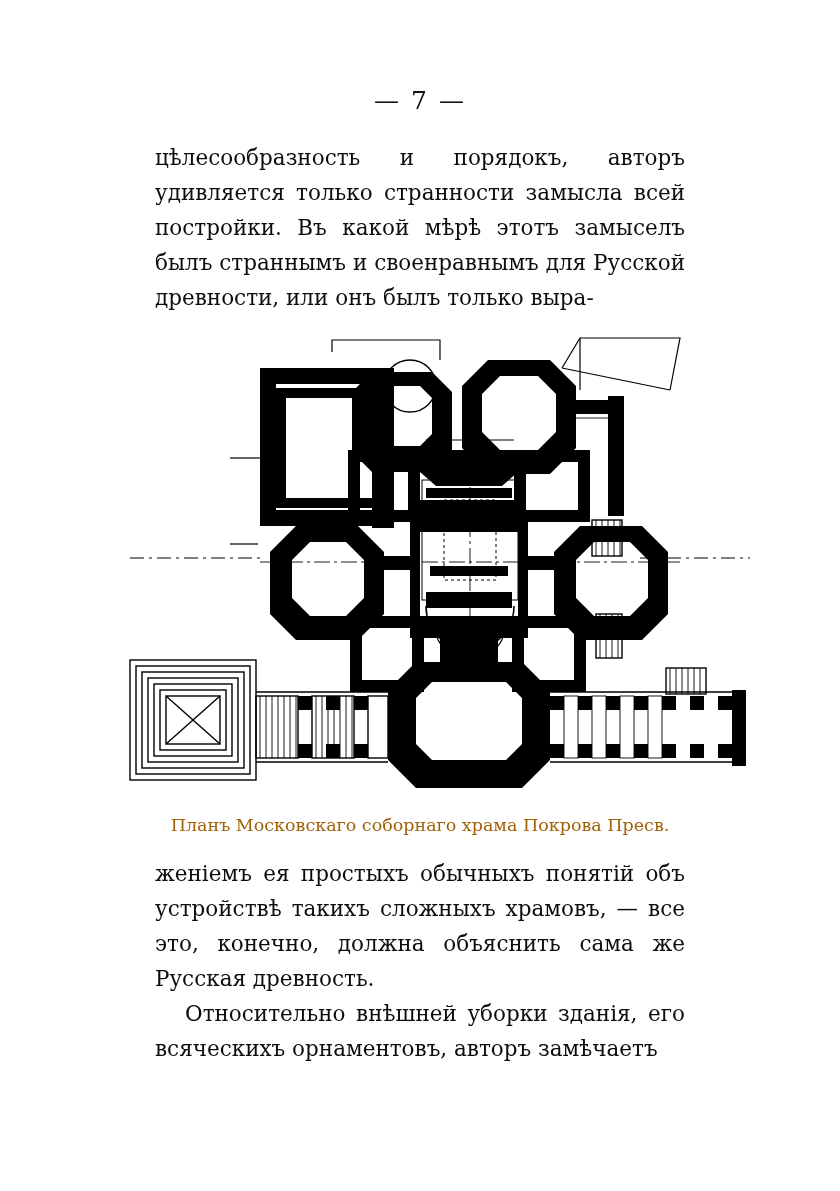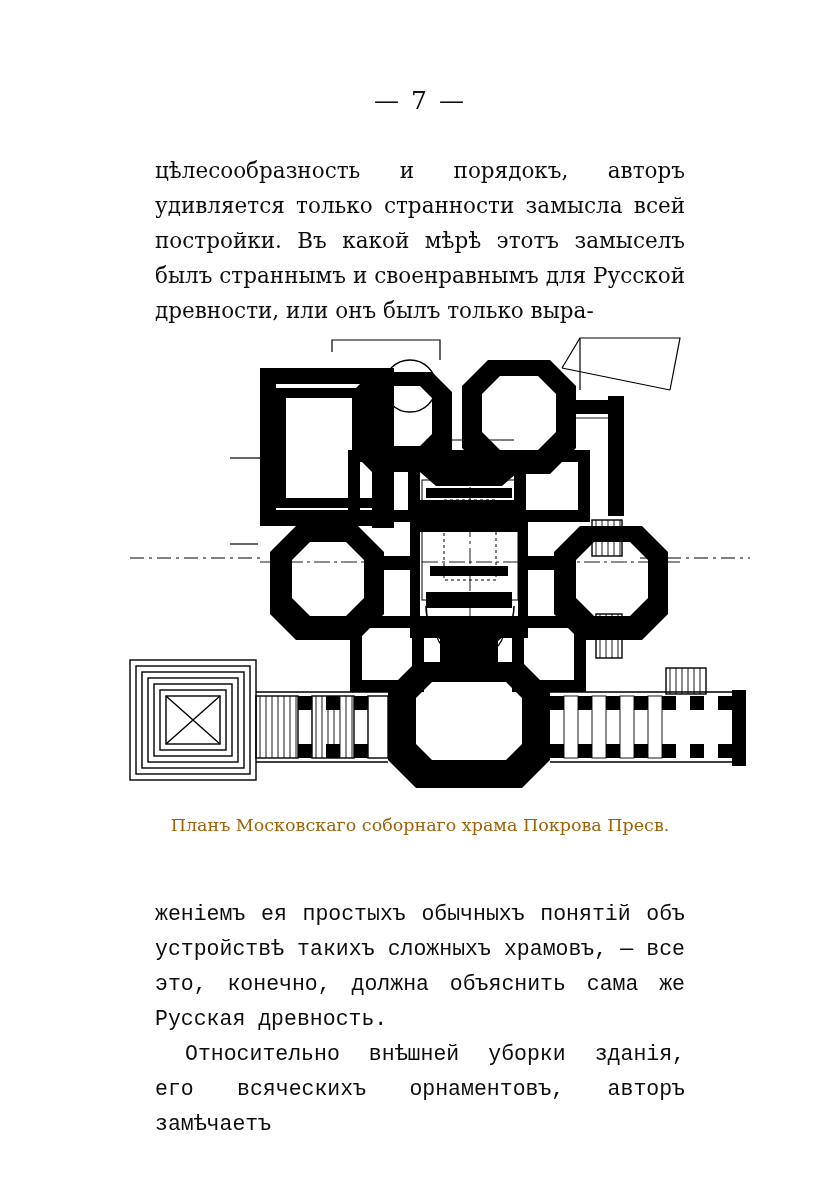--- a/index.html
+++ b/index.html
@@ -36,22 +36,22 @@
     position: absolute;
     left: 155px;
     width: 530px;
     font-family: "DejaVu Serif", serif;
     font-size: 21.5px;
     line-height: 35px;
     text-align: justify;
     text-justify: inter-word;
     color: #0d0d0d;
   }
-  #para-top { top: 140px; margin-top: 13px; }
-  #para-bottom { top: 897px; font-family: Liberation Mono, monospace; }
+  #para-top { top: 140px; }
+  #para-bottom { top: 856px; }
   .indent { text-indent: 30px; }
   .figure {
     position: absolute;
     left: 110px;
     top: 330px;
     width: 660px;
     height: 470px;
   }
   .figure svg { display: block; }
   .caption {

